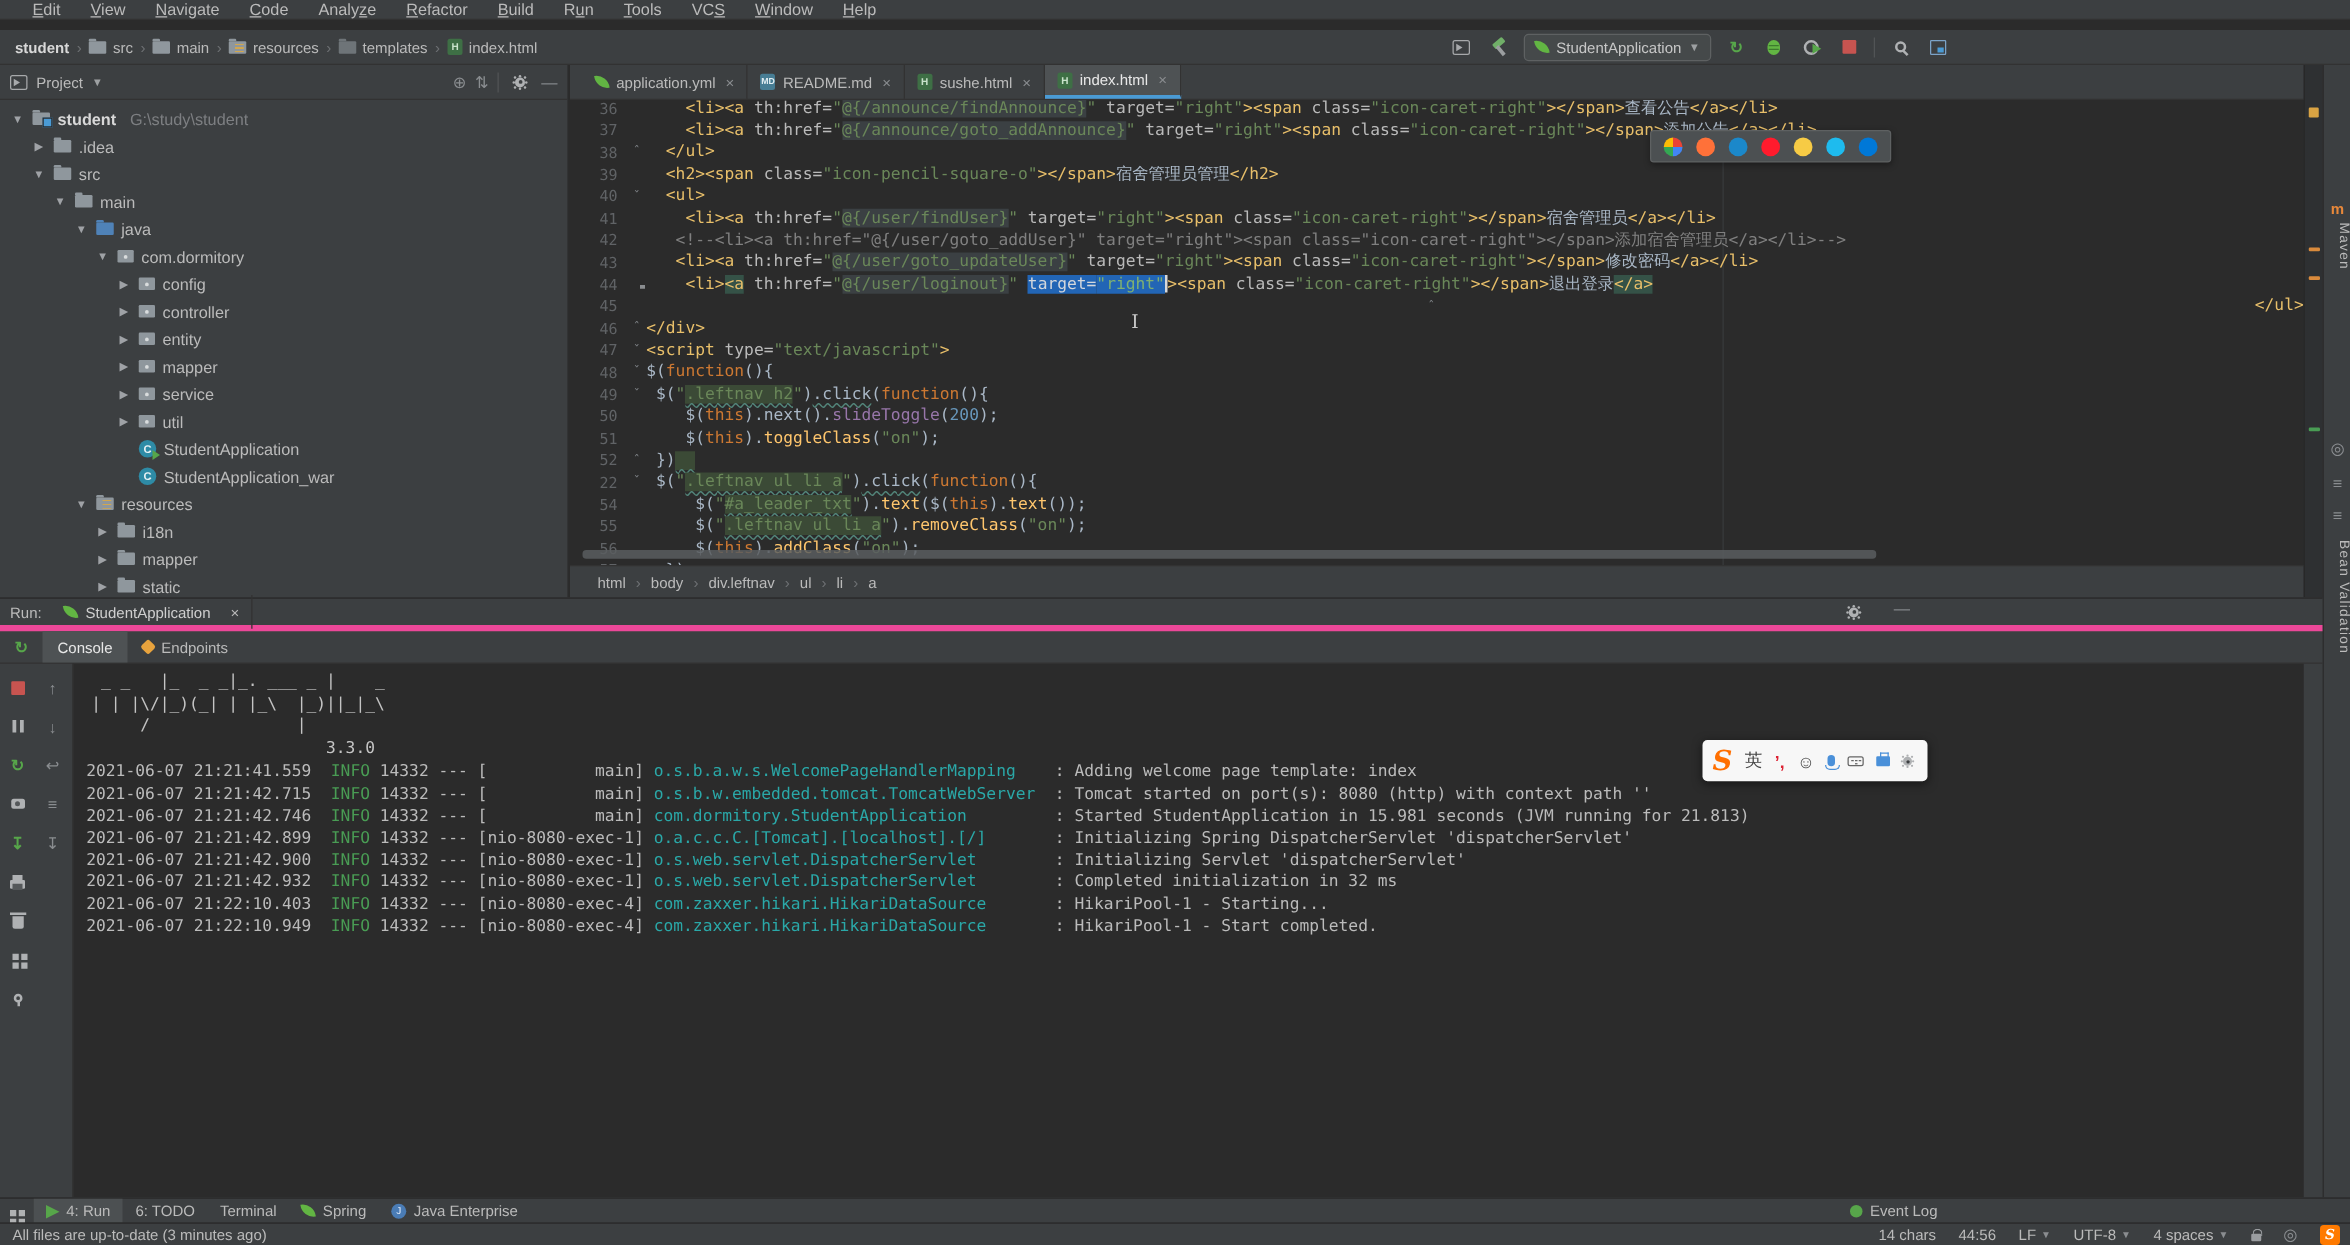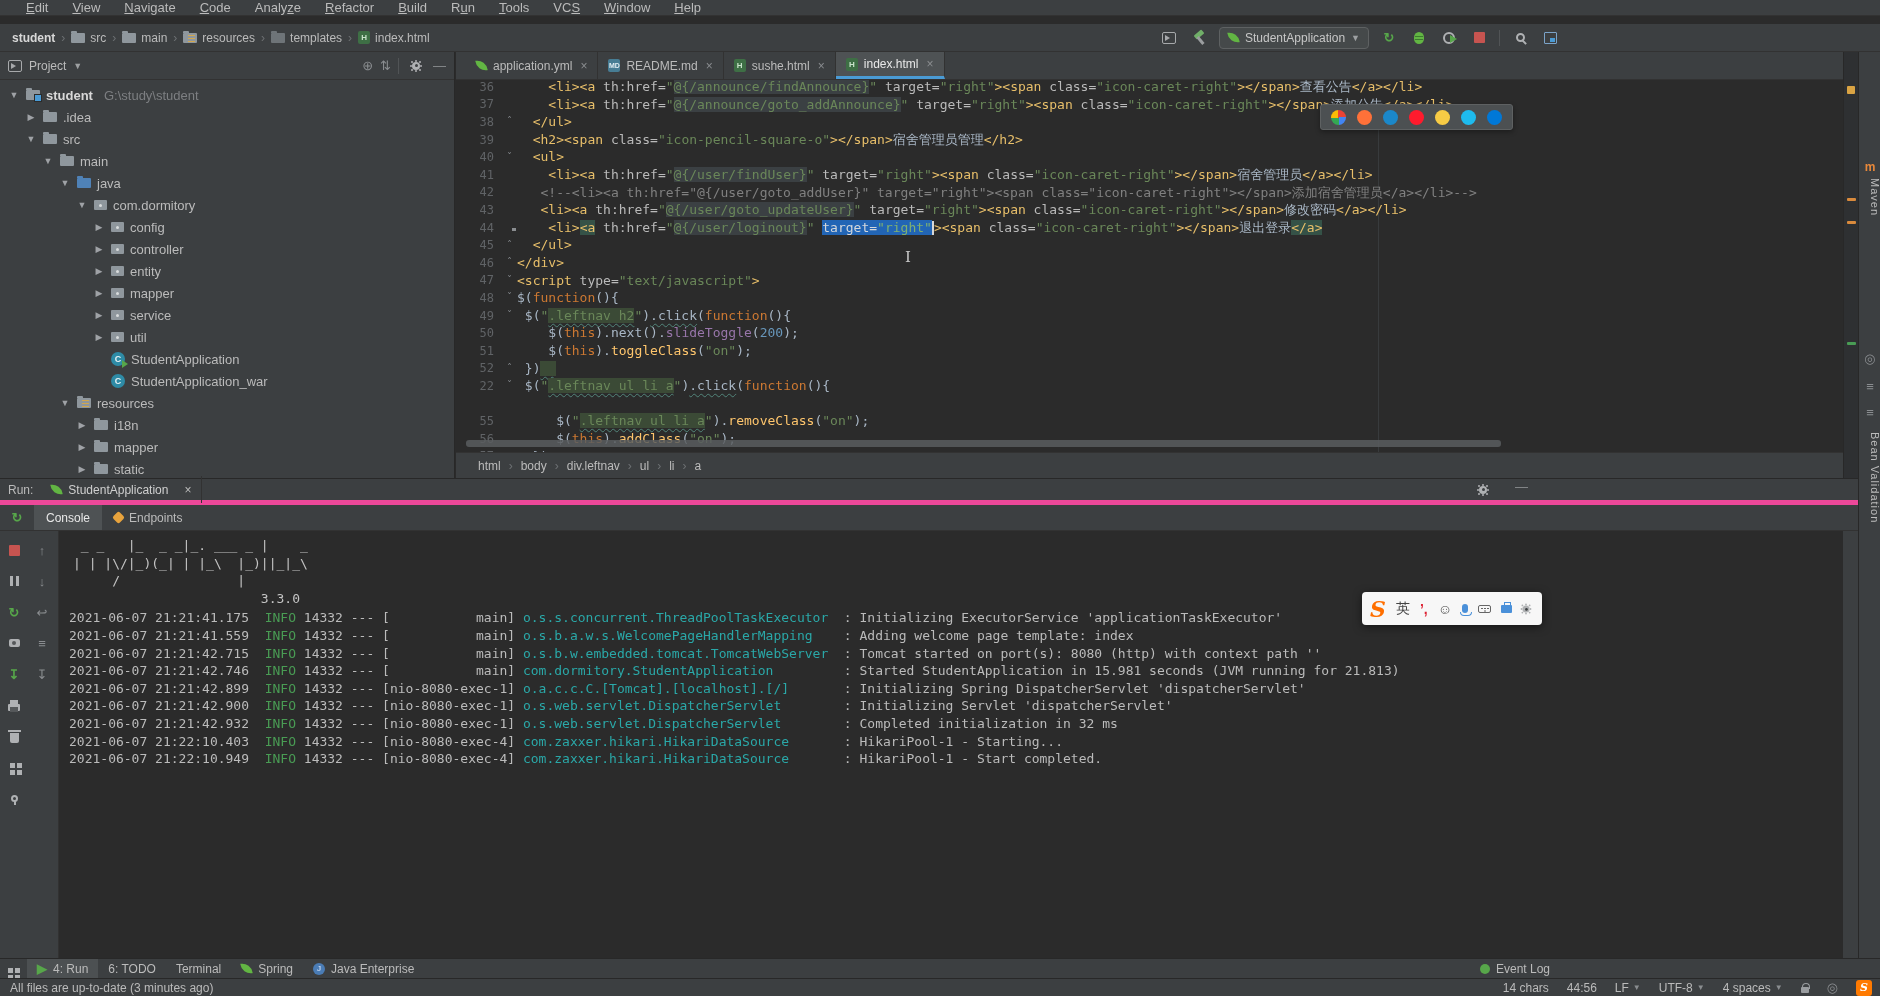--- a/index.html
+++ b/index.html
@@ -522,21 +522,21 @@
       <div class="code-line" style="top: 121.2px;">
         <span class="ln-num">43</span>
         <span class="ln-fold"></span>
         <span class="code-text"><span class="tk-d">   </span><span class="tk-t">&lt;li&gt;&lt;a</span><span class="tk-a"> th:href=</span><span class="tk-s">"</span><span class="tk-sb">@{/user/goto_updateUser}</span><span class="tk-s">"</span><span class="tk-a"> target=</span><span class="tk-s">"right"</span><span class="tk-t">&gt;&lt;span</span><span class="tk-a"> class=</span><span class="tk-s">"icon-caret-right"</span><span class="tk-t">&gt;&lt;/span&gt;</span><span class="tk-x">修改密码</span><span class="tk-t">&lt;/a&gt;&lt;/li&gt;</span></span>
       </div>
       <div class="code-line" style="top: 138.8px;">
         <span class="ln-num">44</span>
         <span class="ln-fold"><span class="bulb"></span></span>
         <span class="code-text"><span class="tk-d">    </span><span class="tk-t">&lt;li&gt;</span><span class="tk-m">&lt;a</span><span class="tk-a"> th:href=</span><span class="tk-s">"</span><span class="tk-sb">@{/user/loginout}</span><span class="tk-s">"</span><span class="tk-d"> </span><span class="tk-sa">target=</span><span class="tk-ss">"right"</span><span class="tk-cr"></span><span class="tk-t">&gt;&lt;span</span><span class="tk-a"> class=</span><span class="tk-s">"icon-caret-right"</span><span class="tk-t">&gt;&lt;/span&gt;</span><span class="tk-x">退出登录</span><span class="tk-m">&lt;/a&gt;</span></span>
       </div>
-      <div class="code-line" style="top: 156.4px;">
+      <div class="code-line" style="top: 156.4px; justify-content: space-between;">
         <span class="ln-num">45</span>
         <span class="ln-fold">ˆ</span>
         <span class="code-text"><span class="tk-d">  </span><span class="tk-t">&lt;/ul&gt;</span></span>
       </div>
       <div class="code-line" style="top: 174px;">
         <span class="ln-num">46</span>
         <span class="ln-fold">ˆ</span>
         <span class="code-text"><span class="tk-t">&lt;/div&gt;</span></span>
       </div>
       <div class="code-line" style="top: 191.6px;">
@@ -566,20 +566,25 @@
       </div>
       <div class="code-line" style="top: 279.6px;">
         <span class="ln-num">52</span>
         <span class="ln-fold">ˆ</span>
         <span class="code-text"><span class="tk-d"> </span><span class="tk-d">})</span><span class="tk-hl">  </span></span>
       </div>
       <div class="code-line" style="top: 297.2px;">
         <span class="ln-num">22</span>
         <span class="ln-fold">ˇ</span>
         <span class="code-text"><span class="tk-d"> </span><span class="tk-d">$(</span><span class="tk-s">"</span><span class="tk-hl">.leftnav ul li a</span><span class="tk-s">"</span><span class="tk-d">)</span><span class="tk-w">.click</span><span class="tk-d">(</span><span class="tk-k">function</span><span class="tk-d">(){</span></span>
+      </div>
+      <div class="code-line" style="top: 314.8px;">
+        <span class="ln-num">54</span>
+        <span class="ln-fold"></span>
+        <span class="code-text"><span class="tk-d">     </span><span class="tk-d">$(</span><span class="tk-s">"</span><span class="tk-hl">#a_leader_txt</span><span class="tk-s">"</span><span class="tk-d">).</span><span class="tk-f">text</span><span class="tk-d">($(</span><span class="tk-k">this</span><span class="tk-d">).</span><span class="tk-f">text</span><span class="tk-d">());</span></span>
       </div>
       <div class="code-line" style="top: 332.4px; align-items: center;">
         <span class="ln-num">55</span>
         <span class="ln-fold"></span>
         <span class="code-text"><span class="tk-d">     </span><span class="tk-d">$(</span><span class="tk-s">"</span><span class="tk-hl">.leftnav ul li a</span><span class="tk-s">"</span><span class="tk-d">).</span><span class="tk-f">removeClass</span><span class="tk-d">(</span><span class="tk-s">"on"</span><span class="tk-d">);</span></span>
       </div>
       <div class="code-line" style="top: 350px;">
         <span class="ln-num">56</span>
         <span class="ln-fold"></span>
         <span class="code-text"><span class="tk-d">     </span><span class="tk-d">$(</span><span class="tk-k">this</span><span class="tk-d">).</span><span class="tk-f">addClass</span><span class="tk-d">(</span><span class="tk-s">"on"</span><span class="tk-d">);</span></span>
@@ -715,21 +720,20 @@
           <span class="glyph dim">↧</span>
         </span>
       </div>
   </div>
   <div class="console">
     <pre class="banner" id="banner"> _ _   |_  _ _|_. ___ _ |    _ 
 | | |\/|_)(_| | |_\  |_)||_|_\ 
      /               |         
                         3.3.0 </pre>
     <div class="logs" id="logs">
-        <div class="log-line"><span>2021-06-07 21:21:41.175  </span><span class="lvl">INFO</span><span> 14332 --- [           main] </span><span class="logger">o.s.s.concurrent.ThreadPoolTaskExecutor </span><span> : Initializing ExecutorService 'applicationTaskExecutor'</span></div>
         <div class="log-line"><span>2021-06-07 21:21:41.559  </span><span class="lvl">INFO</span><span> 14332 --- [           main] </span><span class="logger">o.s.b.a.w.s.WelcomePageHandlerMapping   </span><span> : Adding welcome page template: index</span></div>
         <div class="log-line"><span>2021-06-07 21:21:42.715  </span><span class="lvl">INFO</span><span> 14332 --- [           main] </span><span class="logger">o.s.b.w.embedded.tomcat.TomcatWebServer </span><span> : Tomcat started on port(s): 8080 (http) with context path ''</span></div>
         <div class="log-line"><span>2021-06-07 21:21:42.746  </span><span class="lvl">INFO</span><span> 14332 --- [           main] </span><span class="logger">com.dormitory.StudentApplication        </span><span> : Started StudentApplication in 15.981 seconds (JVM running for 21.813)</span></div>
         <div class="log-line"><span>2021-06-07 21:21:42.899  </span><span class="lvl">INFO</span><span> 14332 --- [nio-8080-exec-1] </span><span class="logger">o.a.c.c.C.[Tomcat].[localhost].[/]      </span><span> : Initializing Spring DispatcherServlet 'dispatcherServlet'</span></div>
         <div class="log-line"><span>2021-06-07 21:21:42.900  </span><span class="lvl">INFO</span><span> 14332 --- [nio-8080-exec-1] </span><span class="logger">o.s.web.servlet.DispatcherServlet       </span><span> : Initializing Servlet 'dispatcherServlet'</span></div>
         <div class="log-line"><span>2021-06-07 21:21:42.932  </span><span class="lvl">INFO</span><span> 14332 --- [nio-8080-exec-1] </span><span class="logger">o.s.web.servlet.DispatcherServlet       </span><span> : Completed initialization in 32 ms</span></div>
         <div class="log-line"><span>2021-06-07 21:22:10.403  </span><span class="lvl">INFO</span><span> 14332 --- [nio-8080-exec-4] </span><span class="logger">com.zaxxer.hikari.HikariDataSource      </span><span> : HikariPool-1 - Starting...</span></div>
         <div class="log-line"><span>2021-06-07 21:22:10.949  </span><span class="lvl">INFO</span><span> 14332 --- [nio-8080-exec-4] </span><span class="logger">com.zaxxer.hikari.HikariDataSource      </span><span> : HikariPool-1 - Start completed.</span></div>
       </div>
   </div>

